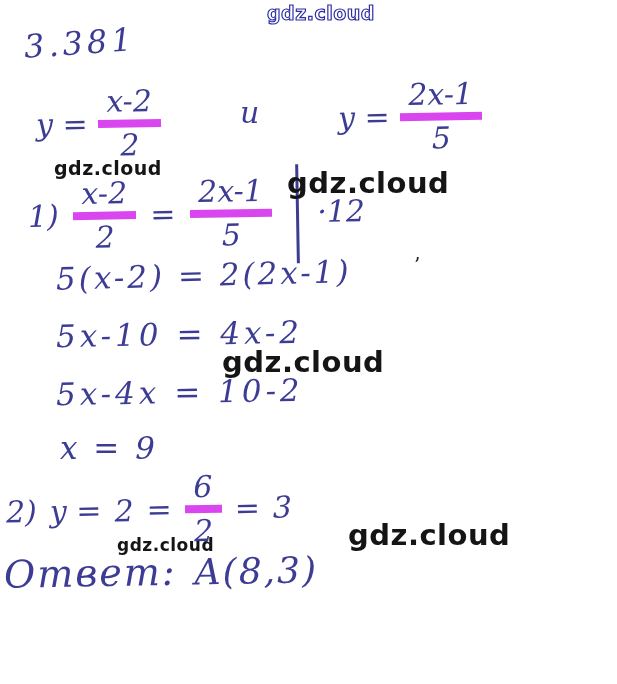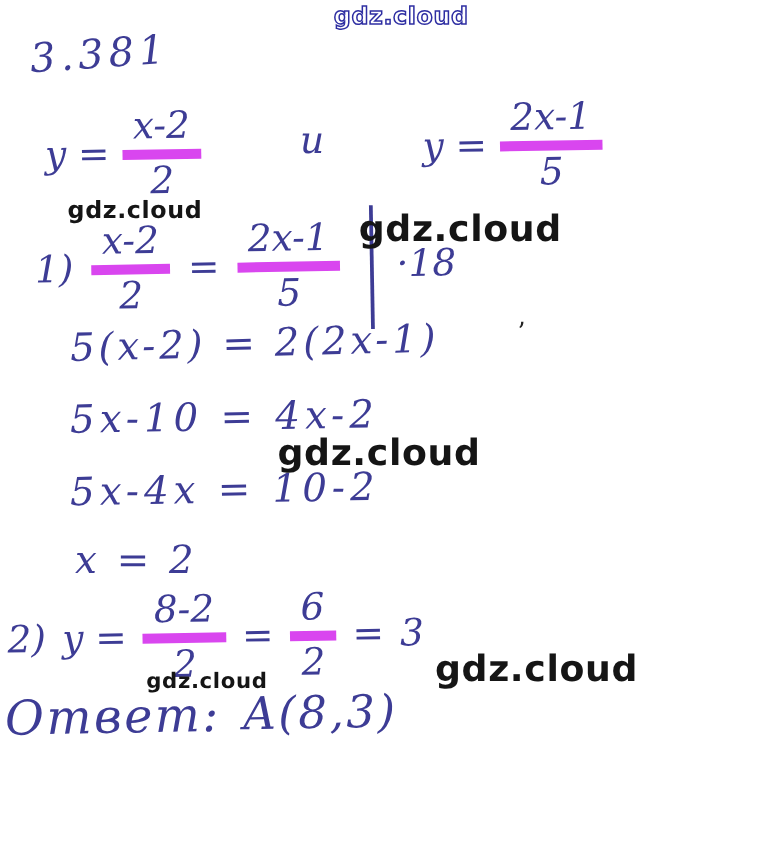--- a/index.html
+++ b/index.html
@@ -109,33 +109,32 @@
     <span class="frac">
       <span class="num">x-2</span>
       <span class="den">2</span>
     </span>
     <span>=</span>
     <span class="frac">
       <span class="num">2x-1</span>
       <span class="den">5</span>
     </span>
     <span class="vbar"></span>
-    <span class="mult">·18</span>
+    <span class="mult">·12</span>
   </div>
 
   <div class="hw deriv d0">5(x-2) = 2(2x-1)</div>
   <div class="hw deriv d1">5x-10 = 4x-2</div>
   <div class="hw deriv d2">5x-4x = 10-2</div>
-  <div class="hw deriv d3">x = 2</div>
+  <div class="hw deriv d3">x = 9</div>
 
   <div class="hw row step2">
     <span>2)</span>
     <span>y =</span>
     <span class="frac">
-      <span class="num">8-2</span>
       <span class="den">2</span>
     </span>
     <span>=</span>
     <span class="frac">
       <span class="num">6</span>
       <span class="den">2</span>
     </span>
     <span>=</span>
     <span>3</span>
   </div>

